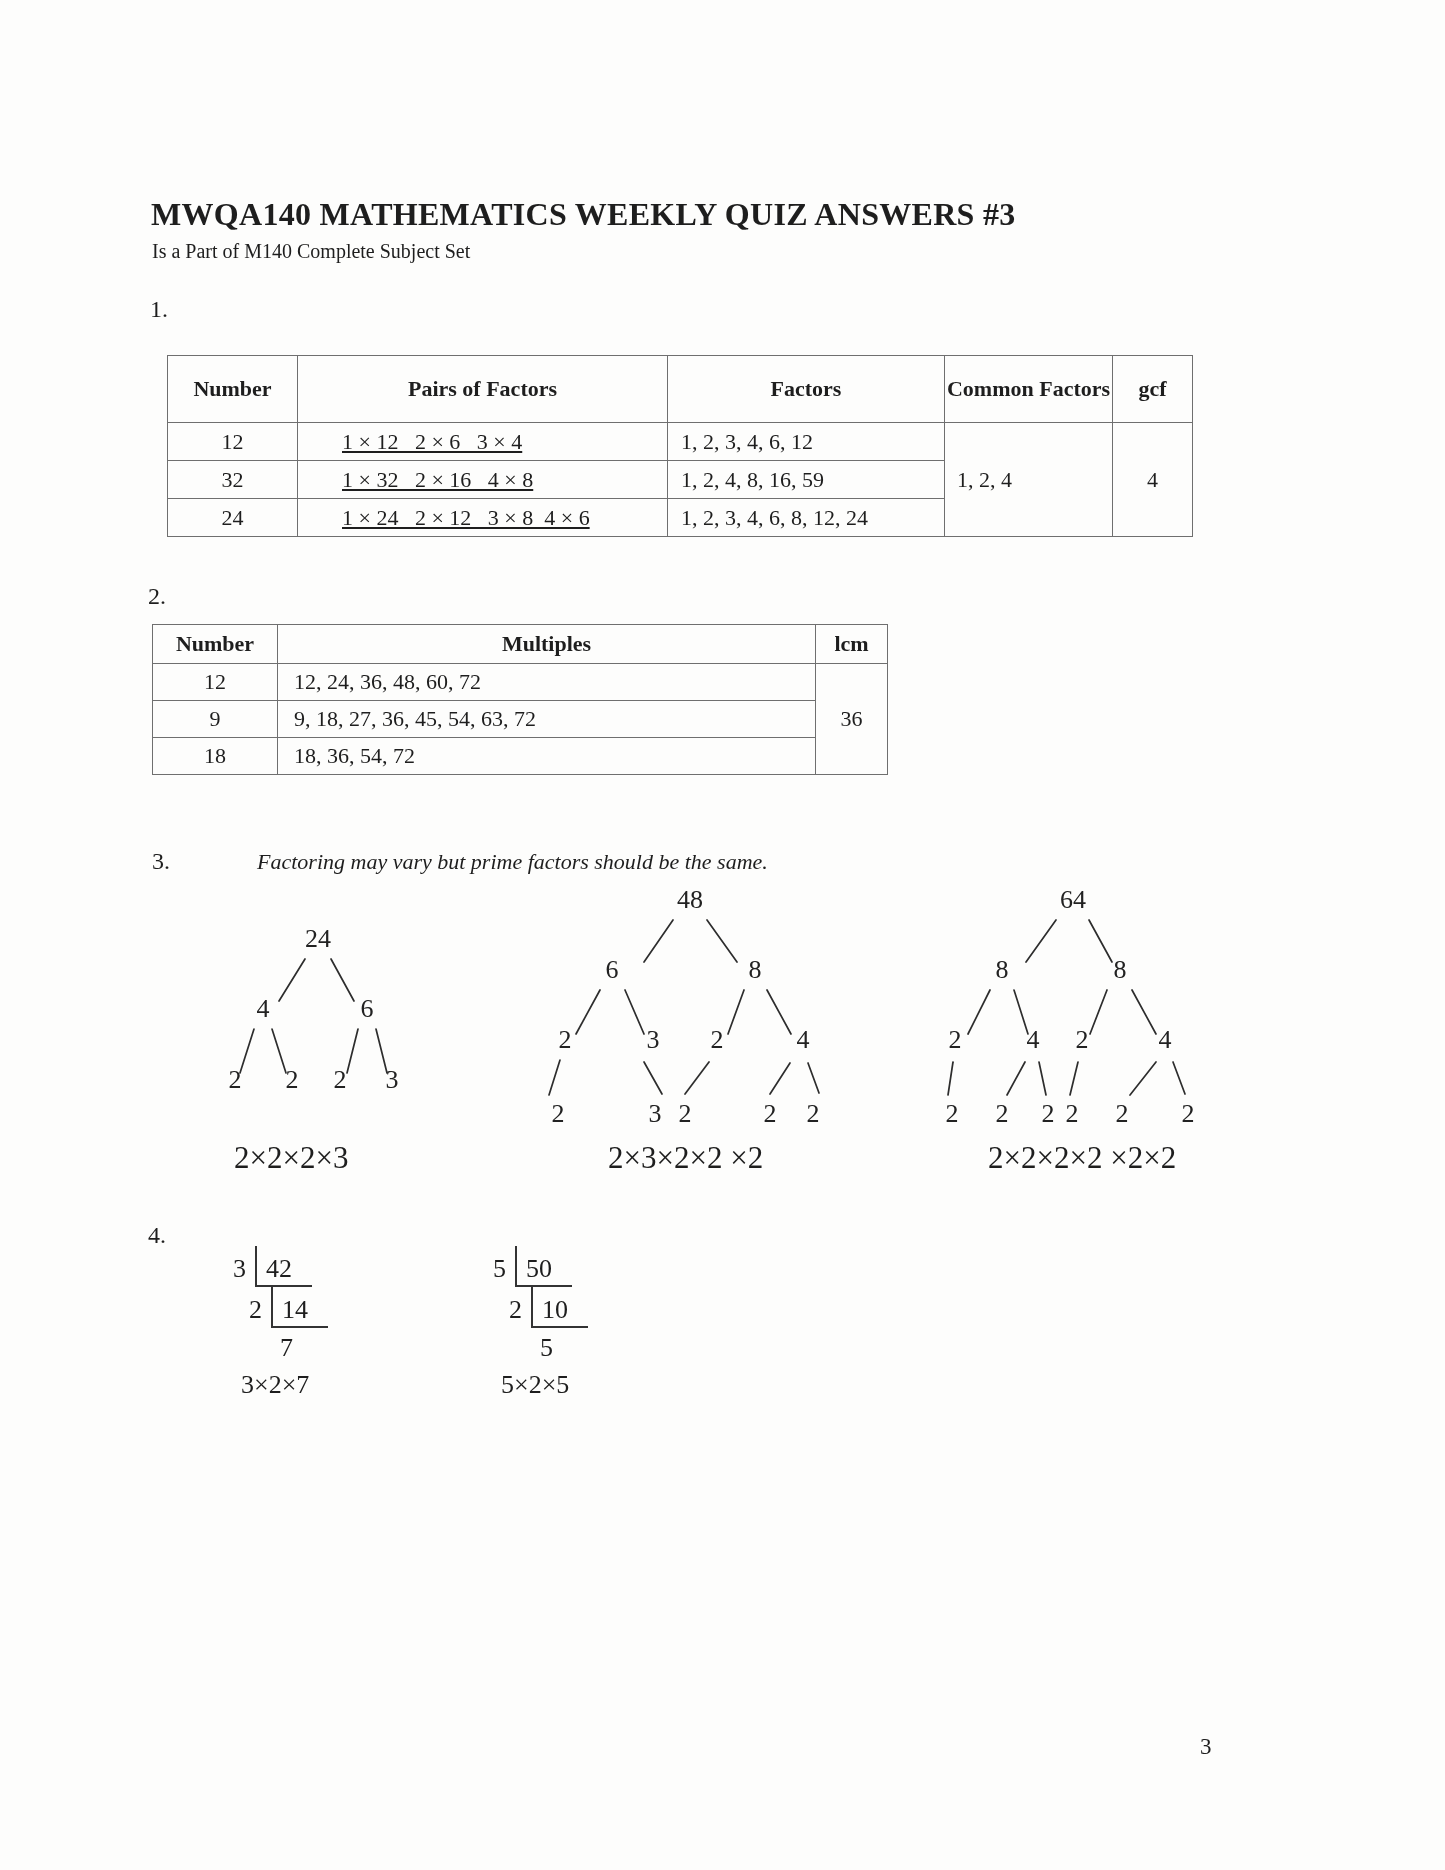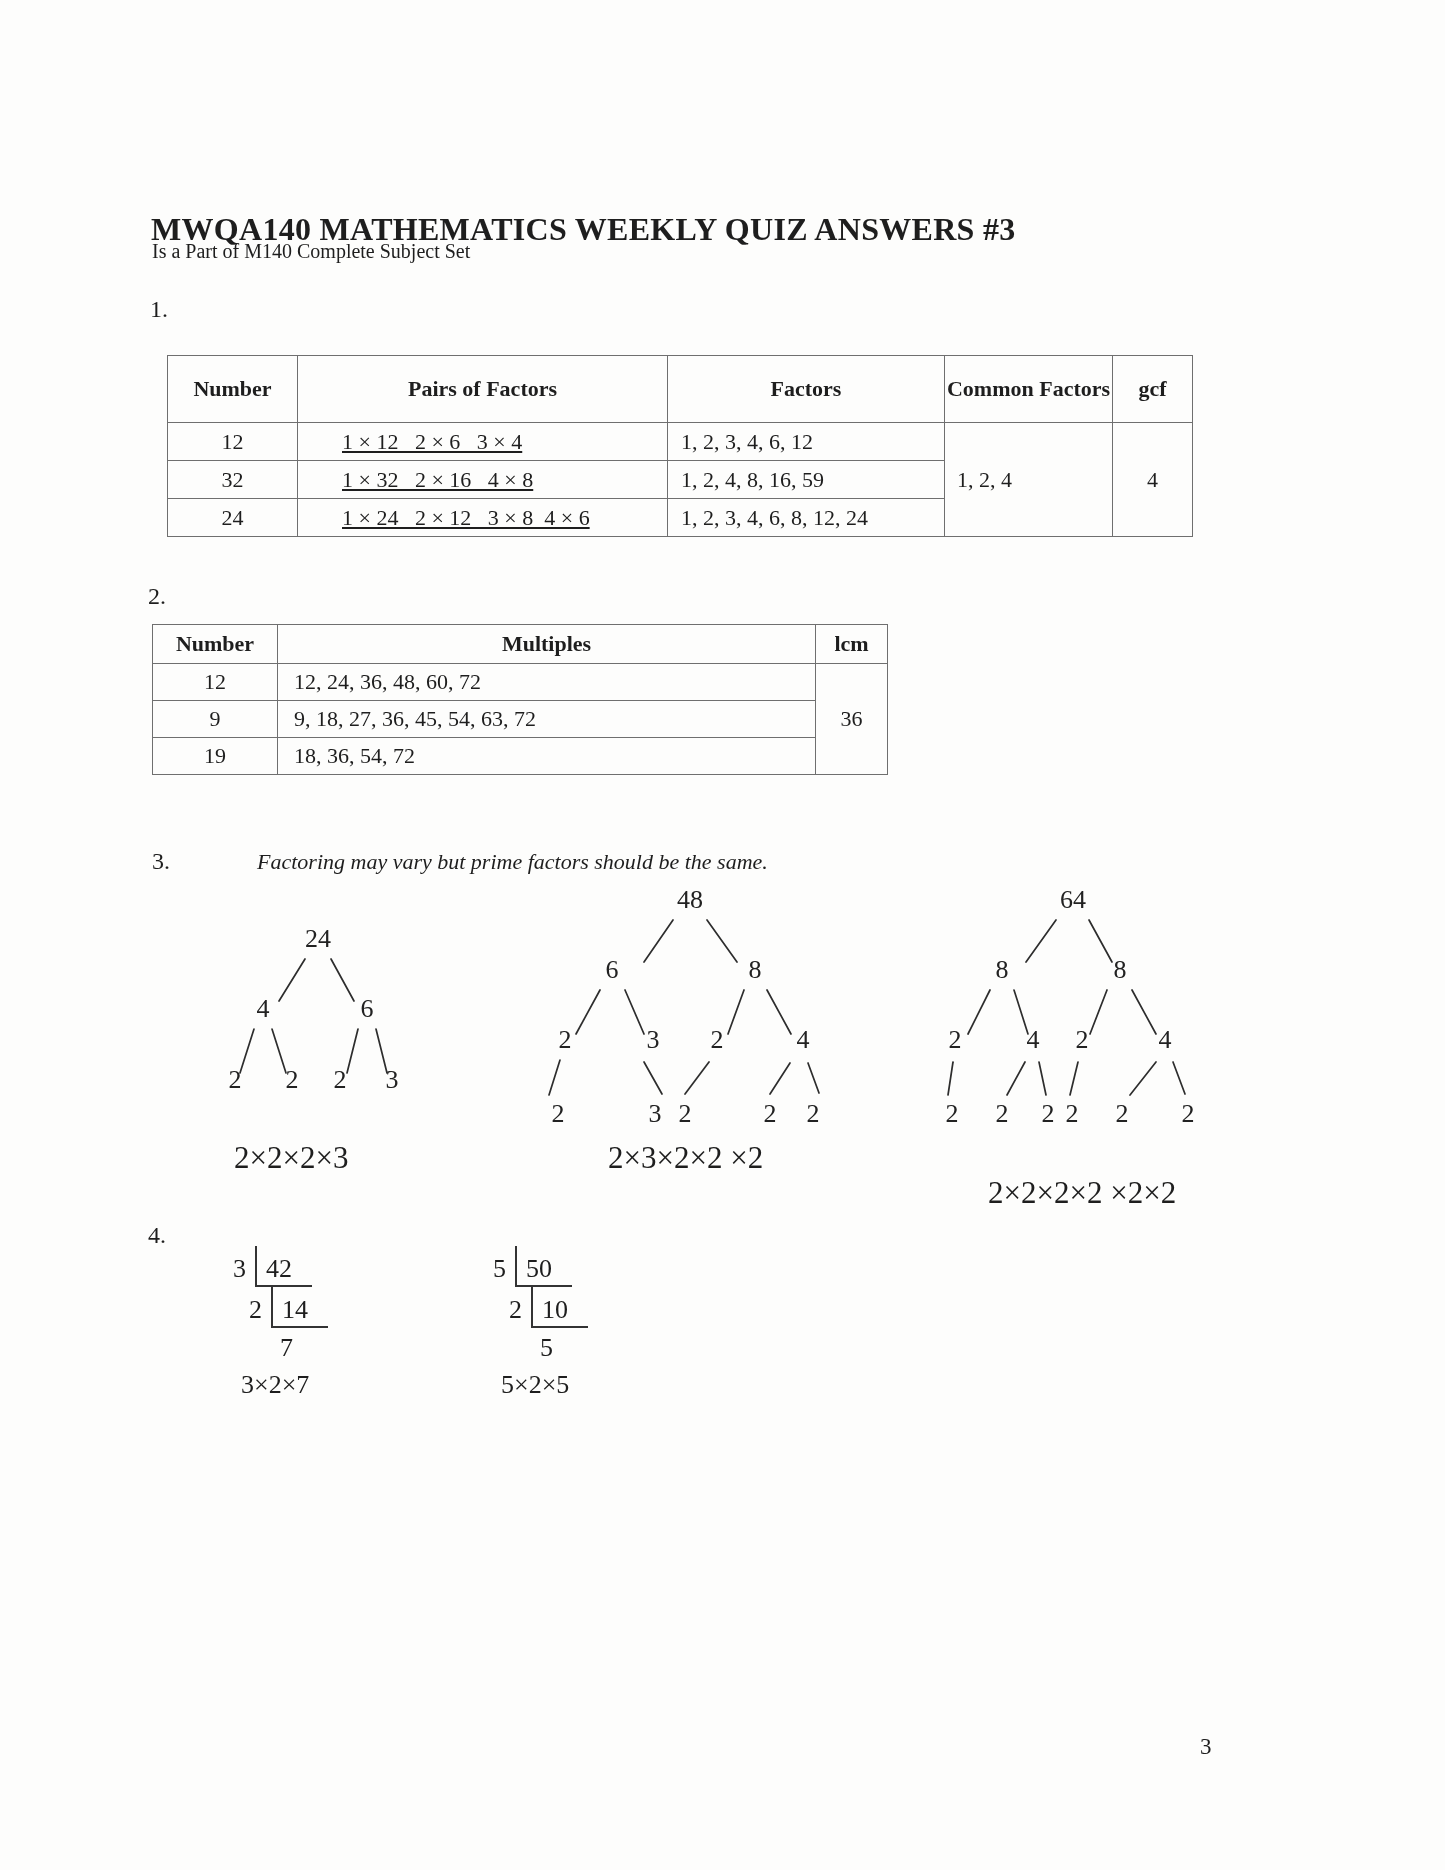--- a/index.html
+++ b/index.html
@@ -54,21 +54,21 @@
   .lfinal { margin-left:47px; padding-top:5px; }
   .lproduct { margin-left:8px; padding-top:7px; white-space:nowrap; }
 
   .pageno { font-size:23px; }
 </style>
 </head>
 <body>
 
 <div class="page">
 
-  <div class="abs title" style="left:151px; top:211px;">MWQA140 MATHEMATICS WEEKLY QUIZ ANSWERS #3</div>
+  <div class="abs title" style="left:151px; top:196px;">MWQA140 MATHEMATICS WEEKLY QUIZ ANSWERS #3</div>
   <div class="abs subtitle" style="left:152px; top:240px;">Is a Part of M140 Complete Subject Set</div>
 
   <div class="abs qlabel" style="left:150px; top:296px;">1.</div>
 
   <table class="abs t1" style="left:167px; top:355px; width:1010px;">
     <tbody>
         <tr>
       <th style="width:127px">Number</th>
       <th style="width:367px">Pairs of Factors</th>
       <th style="width:274px">Factors</th>
@@ -107,21 +107,21 @@
     <tr>
       <td class="c-num">12</td>
       <td class="c-mult">12, 24, 36, 48, 60, 72</td>
       <td class="c-num" rowspan="3">36</td>
     </tr>
     <tr>
       <td class="c-num">9</td>
       <td class="c-mult">9, 18, 27, 36, 45, 54, 63, 72</td>
     </tr>
     <tr>
-      <td class="c-num">19</td>
+      <td class="c-num">18</td>
       <td class="c-mult">18, 36, 54, 72</td>
     </tr>
   </tbody>
     </table>
 
   <div class="abs qlabel" style="left:152px; top:848px;">3.</div>
   <div class="abs note" style="left:257px; top:849px;">Factoring may vary but prime factors should be the same.</div>
 
   <svg class="abs tree" style="left:225px; top:915px;" width="190" height="190">
     <g>
@@ -193,21 +193,21 @@
     <text x="93" y="166">4</text>
     <text x="142" y="166">2</text>
     <text x="225" y="166">4</text>
     <text x="12" y="240">2</text>
     <text x="62" y="240">2</text>
     <text x="108" y="240">2</text>
     <text x="132" y="240">2</text>
     <text x="182" y="240">2</text>
     <text x="248" y="240">2</text>
   </svg>
-  <div class="abs product" style="left:988px; top:1140px;margin-top:35px;">2×2×2×2 ×2×2</div>
+  <div class="abs product" style="left:988px; top:1140px;">2×2×2×2 ×2×2</div>
 
   <div class="abs qlabel" style="left:148px; top:1222px;">4.</div>
 
   <div class="abs ladder" style="left:233px; top:1246px;">
     <div class="lrow">
       <span class="ldivisor">3</span>
       <span class="ldividend">42</span>
     </div>
     <div class="lrow lrow2">
       <span class="ldivisor">2</span>

